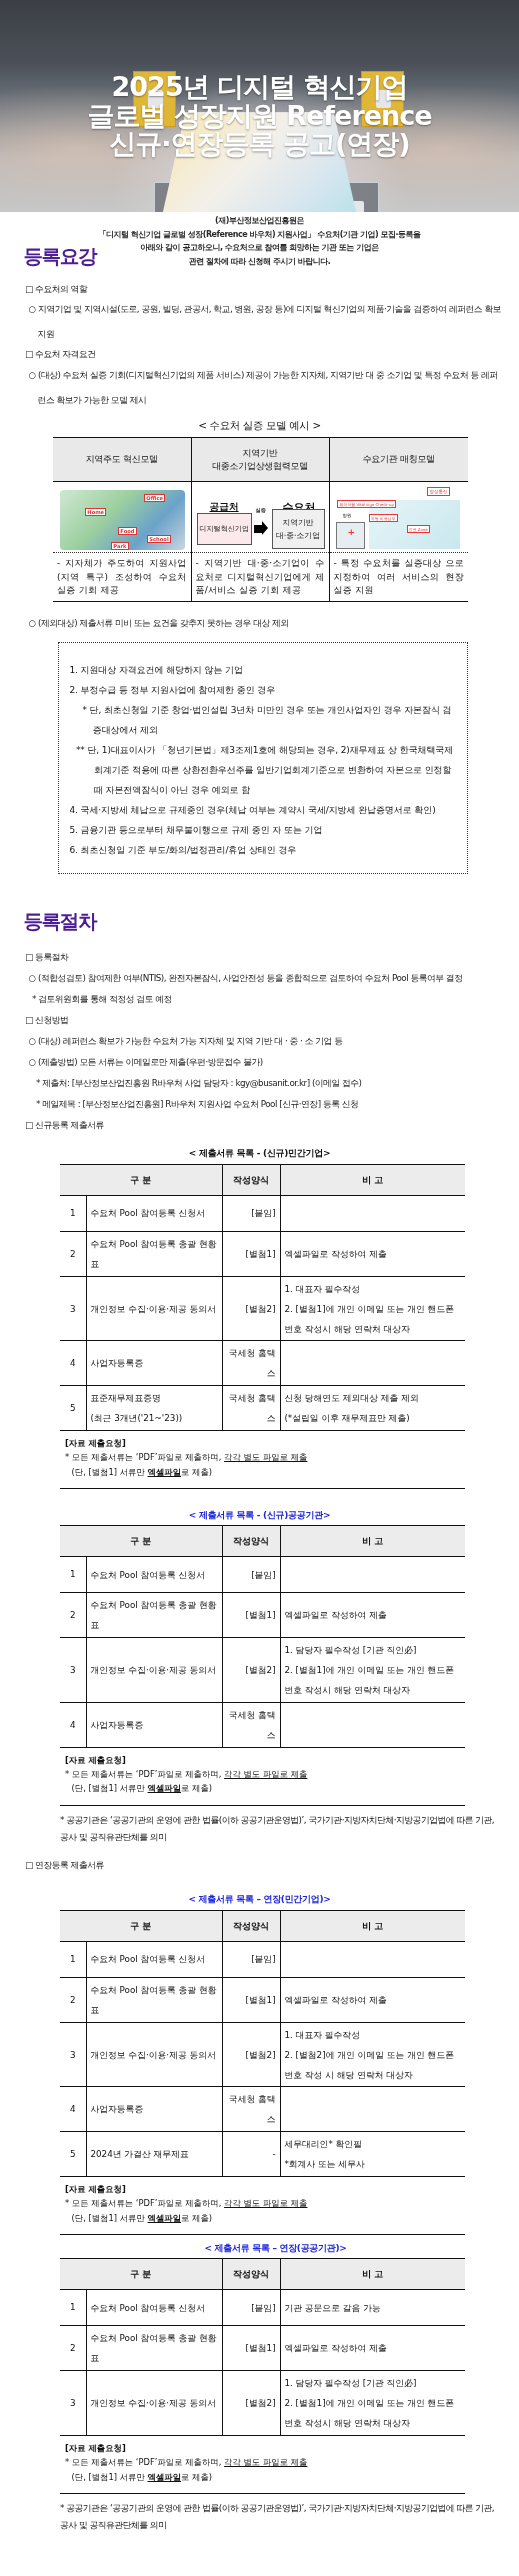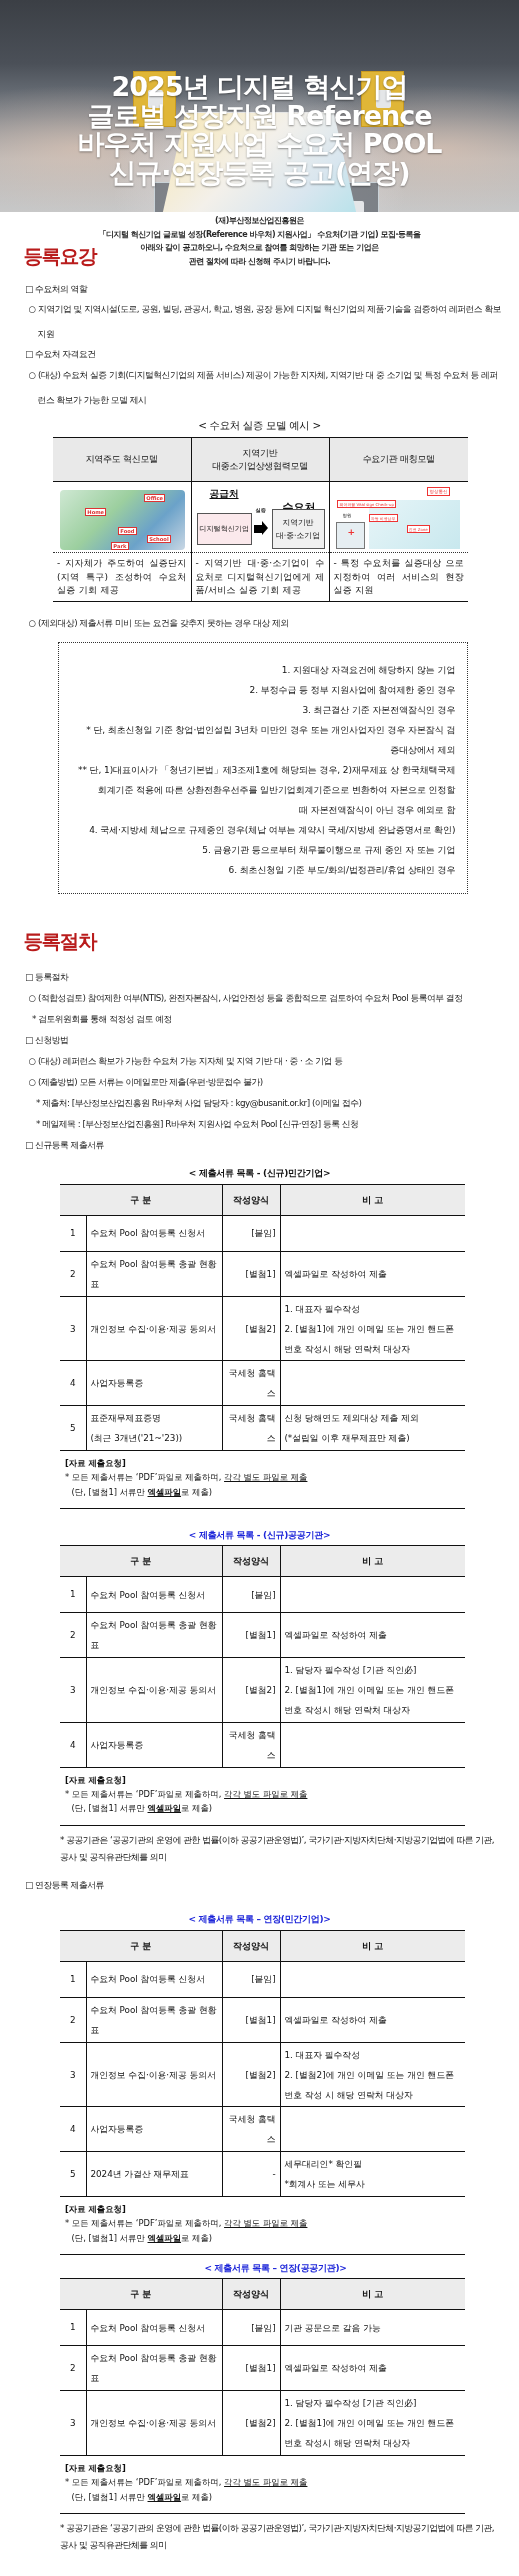--- a/index.html
+++ b/index.html
@@ -22,39 +22,39 @@
     background: rgba(60,70,80,0.55); }
   .lock.gold { background: #e0b637; border-color: #c89a20; width: 43px; height: 56px; }
   .lock::after { content:""; position:absolute; left: 14.3px; top: 18px; width: 14.3px; height: 18px; background: #e4e6e8; border-radius: 1.9px; }
   .hero-title {
     position: absolute; left: 0; right: 0; top: 73px; text-align: center;
     color: #ffffff; font-weight: bold; font-size: 27px; line-height: 28.6px; letter-spacing: -1px;
     text-shadow: 0 0.6px 1.9px rgba(0,0,0,0.4);
   }
   .sub-overlay { position: absolute; left: 0; right: 0; top: -203px; text-align: center; color: #222; font-size: 8px; line-height: 13.6px; letter-spacing: -0.4px; font-weight: bold; }
 
-  .section-title { font-family: "DejaVu Sans", sans-serif; font-weight: bold; font-size: 19.5px; letter-spacing: -1.3px; margin: 0 0 0 23.4px; color: #b91c1c; }
+  .section-title { font-family: "DejaVu Sans", sans-serif; font-weight: bold; font-size: 19.5px; letter-spacing: -1.3px; margin: 0 0 0 23.4px; color: #4c1d95; }
   .sq-item { font-size: 8.8px; letter-spacing: -0.5px; margin-left: 25px; line-height: 15.6px; color: #222; }
   .sq-item::before { content: "□ "; }
   .bullet { font-size: 8.8px; letter-spacing: -0.5px; margin-left: 28.6px; line-height: 15.6px; padding-left: 9px; text-indent: -9px; margin-right: 16px; color: #222; }
   .bullet::before { content: "○ "; }
   .note { font-size: 8.8px; letter-spacing: -0.5px; margin-left: 32px; line-height: 15.6px; color: #222; margin-right: 22px; }
   .caption { text-align: center; font-size: 10.4px; letter-spacing: -0.3px; margin: 6.5px 0 3.9px; }
   .caption.bold { font-weight: bold; font-size: 9px; }
   .caption.blue { color: #1d26d9; font-weight: bold; font-size: 9px; }
 
   table { border-collapse: collapse; }
   .model-table { width: 415px; margin-left: 53px; border-top: 1.9px solid #111; border-bottom: 1.9px solid #111; font-size: 8.4px; }
   .model-table th { background: #e9e9e9; font-weight: normal; height: 44px; font-size: 9px; letter-spacing: -0.3px; border-right: 0.6px solid #111; border-bottom: 0.6px solid #111; }
   .model-table td { border-right: 0.6px solid #111; vertical-align: top; }
   .model-table th:last-child, .model-table td:last-child { border-right: none; }
   .model-img { height: 71px; border-bottom: 0.6px dotted #333; position: relative; }
   .model-desc { padding: 3.9px 3.9px 2.6px 3.9px; font-size: 9px; line-height: 13.6px; letter-spacing: 0.3px; text-align: justify; }
 
-  .excl-box { width: 410px; margin: 10.4px 0 0 58px; border: 0.6px dotted #333; padding: 17px 11.7px 13px 10.4px; font-size: 9px; line-height: 20px; letter-spacing: -0.1px; text-align: right; }
+  .excl-box { width: 410px; margin: 10.4px 0 0 58px; border: 0.6px dotted #333; padding: 17px 11.7px 13px 10.4px; font-size: 9px; line-height: 20px; letter-spacing: -0.1px; }
   .excl-box .sub { padding-left: 18px; text-indent: -18px; margin-left: 6.5px; }
 
   .doc-table { width: 405px; margin-left: 60px; font-size: 8.8px; border-top: 1.3px solid #111; border-bottom: 1.3px solid #111; }
   .doc-table th { background: #ececec; height: 31px; font-weight: bold; font-size: 9px; border-bottom: 0.6px solid #111; }
   .doc-table th + th { border-left: 0.6px solid #111; }
   .doc-table td { border-top: 0.6px solid #111; padding: 1.9px 3.9px; line-height: 20px; }
   .doc-table td + td { border-left: 0.6px solid #111; }
   .doc-table td.num { text-align: center; width: 26px; }
   .doc-table td.form { text-align: right; width: 58px; }
   .doc-table td.item { width: 136px; }
@@ -69,21 +69,20 @@
 
 <div class="hero">
   <div class="lock" style="left:154px;top:182px;"></div>
   <div class="lock" style="left:334px;top:182px;"></div>
   <div class="lock gold" style="left:133px;top:71px;"></div>
   <div class="lock gold" style="left:361px;top:71px;"></div>
   <div class="hero-tablet"></div>
   <div class="hero-title">
     <div>2025년 디지털 혁신기업</div>
     <div>글로벌 성장지원 Reference</div>
-    <div>바우처 지원사업 수요처 POOL</div>
     <div>신규·연장등록 공고(연장)</div>
   </div>
 </div>
 <div style="position:relative;height:0;">
   <div class="sub-overlay" style="top:-202px;">
   </div>
 </div>
 <style>
   .hero-subtitle-abs { position:absolute; left:0; right:0; top:214px; text-align:center; color:#2a2a2a; font-size:8px; line-height:13.6px; letter-spacing:-0.5px; font-weight:bold; }
 </style>
@@ -116,25 +115,25 @@
   <tr>
     <td style="width:138px;">
       <div class="model-img">
         <div style="position:absolute;left:6.5px;top:7.8px;width:125px;height:60px;background:linear-gradient(135deg,#cfe8d3,#9ccf9f 40%,#6ba2c9 70%,#c9d7e4);border-radius:3.9px;"></div>
         <div style="position:absolute;left:91px;top:11.7px;background:#fff;color:#d33;border:0.6px solid #d33;font-size:5.2px;font-weight:bold;padding:0 1.3px;">Office</div>
         <div style="position:absolute;left:32px;top:26px;background:#fff;color:#d33;border:0.6px solid #d33;font-size:5.2px;font-weight:bold;padding:0 1.3px;">Home</div>
         <div style="position:absolute;left:65px;top:45px;background:#fff;color:#d33;border:0.6px solid #d33;font-size:5.2px;font-weight:bold;padding:0 1.3px;">Food</div>
         <div style="position:absolute;left:58px;top:60px;background:#fff;color:#d33;border:0.6px solid #d33;font-size:5.2px;font-weight:bold;padding:0 1.3px;">Park</div>
         <div style="position:absolute;left:94px;top:53px;background:#fff;color:#d33;border:0.6px solid #d33;font-size:5.2px;font-weight:bold;padding:0 1.3px;">School</div>
       </div>
-      <div class="model-desc">- 지자체가 주도하여 실증단지(지역 특구) 조성하여 수요처 실증 기회 제공</div>
+      <div class="model-desc">- 지자체가 주도하여 지원사업(지역 특구) 조성하여 수요처 실증 기회 제공</div>
     </td>
     <td style="width:138px;">
       <div class="model-img">
-        <div style="position:absolute;left:18px;top:6px;font-weight:bold;font-size:9.7px;text-decoration:underline;">공급처</div>
+        <div style="position:absolute;left:18px;top:19px;font-weight:bold;font-size:9.7px;text-decoration:underline;">공급처</div>
         <div style="position:absolute;left:91px;top:18px;font-weight:bold;font-size:11px;text-decoration:underline;">수요처</div>
         <div style="position:absolute;left:64px;top:25px;font-size:5.2px;font-weight:bold;">실증</div>
         <div style="position:absolute;left:5.2px;top:31px;width:55px;height:32px;background:#fbe9ec;border:1.3px solid #555;display:flex;align-items:center;justify-content:center;font-size:7.1px;">디지털혁신기업</div>
         <div style="position:absolute;left:62px;top:43px;width:9px;height:7.8px;background:#000;"></div>
         <div style="position:absolute;left:70px;top:39px;width:0;height:0;border-top:7.8px solid transparent;border-bottom:7.8px solid transparent;border-left:6.5px solid #000;"></div>
         <div style="position:absolute;left:80px;top:27px;width:53px;height:40px;background:#f0f0f0;border:1.3px solid #555;display:flex;flex-direction:column;align-items:center;justify-content:center;font-size:7.8px;line-height:13px;">
           <span>지역기반</span>
           <span>대·중·소기업</span>
         </div>
       </div>
@@ -156,21 +155,20 @@
     </td>
   </tr>
 </tbody>
   </table>
 
 <div style="height:14.3px;"></div>
 <div class="bullet">(제외대상) 제출서류 미비 또는 요건을 갖추지 못하는 경우 대상 제외</div>
 <div class="excl-box">
   <div>1. 지원대상 자격요건에 해당하지 않는 기업</div>
   <div>2. 부정수급 등 정부 지원사업에 참여제한 중인 경우</div>
-  <div>3. 최근결산 기준 자본전액잠식인 경우</div>
   <div class="sub" style="margin-left:13px;padding-left:10.4px;text-indent:-10.4px;">* 단, 최초신청일 기준 창업·법인설립 3년차 미만인 경우 또는 개인사업자인 경우 자본잠식 검증대상에서 제외</div>
   <div class="sub">** 단, 1)대표이사가 「청년기본법」제3조제1호에 해당되는 경우, 2)재무제표 상 한국채택국제회계기준 적용에 따른 상환전환우선주를 일반기업회계기준으로 변환하여 자본으로 인정할 때 자본전액잠식이 아닌 경우 예외로 함</div>
   <div>4. 국세·지방세 체납으로 규제중인 경우(체납 여부는 계약시 국세/지방세 완납증명서로 확인)</div>
   <div>5. 금융기관 등으로부터 채무불이행으로 규제 중인 자 또는 기업</div>
   <div>6. 최초신청일 기준 부도/화의/법정관리/휴업 상태인 경우</div>
 </div>
 
 <div style="height:34px;"></div>
 <h2 class="section-title">등록절차</h2>
 <div style="height:11.7px;"></div>

